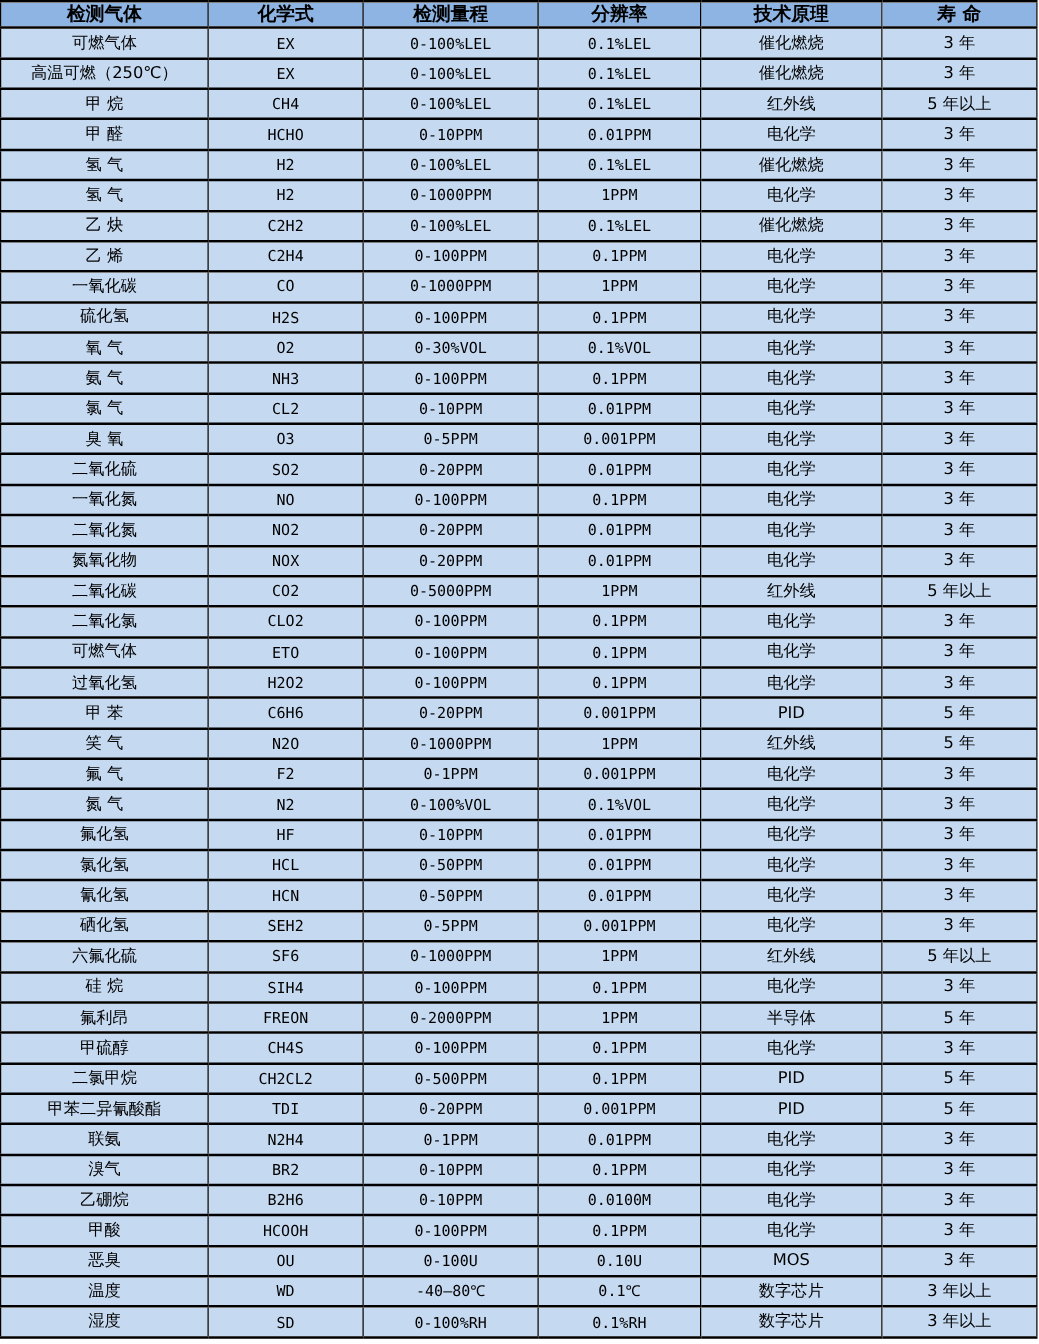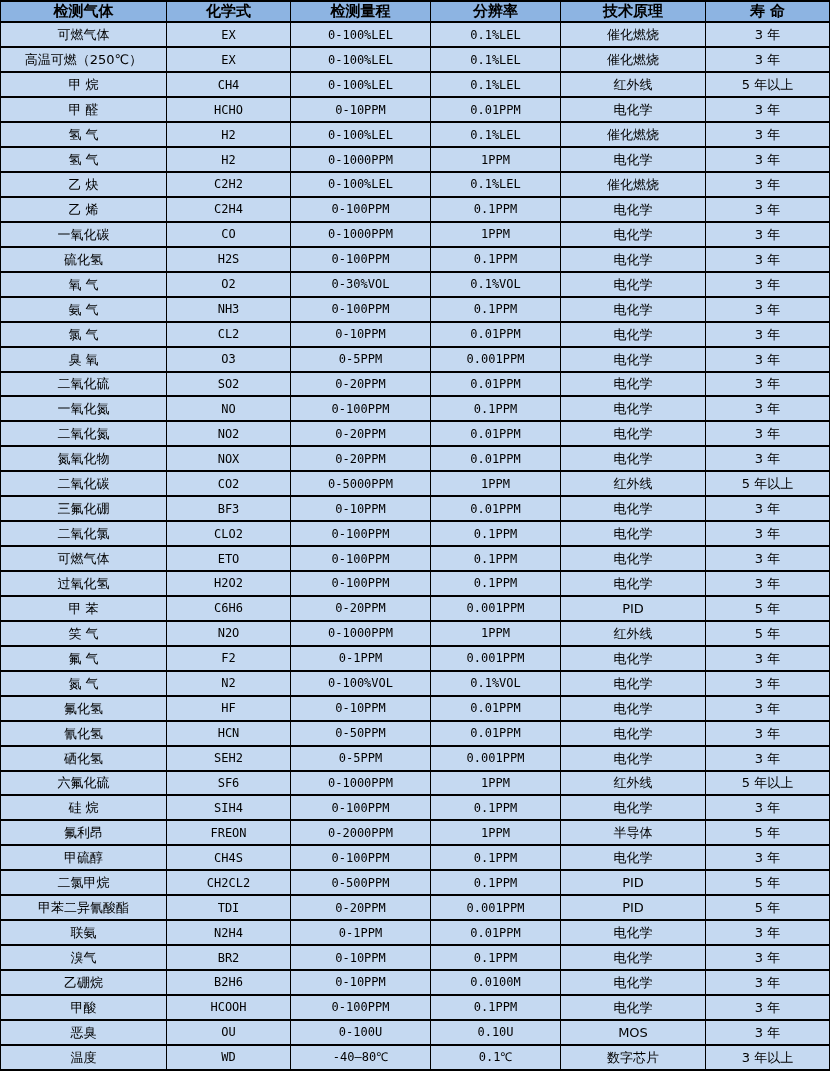--- a/index.html
+++ b/index.html
@@ -228,28 +228,20 @@
       </tr>
       <tr>
         <td class="c0">二氧化碳</td>
         <td class="c1">CO2</td>
         <td class="c2">0-5000PPM</td>
         <td class="c3">1PPM</td>
         <td class="c4">红外线</td>
         <td class="c5">5 年以上</td>
       </tr>
       <tr>
-        <td class="c0">三氟化硼</td>
-        <td class="c1">BF3</td>
-        <td class="c2">0-10PPM</td>
-        <td class="c3">0.01PPM</td>
-        <td class="c4">电化学</td>
-        <td class="c5">3 年</td>
-      </tr>
-      <tr>
         <td class="c0">二氧化氯</td>
         <td class="c1">CLO2</td>
         <td class="c2">0-100PPM</td>
         <td class="c3">0.1PPM</td>
         <td class="c4">电化学</td>
         <td class="c5">3 年</td>
       </tr>
       <tr>
         <td class="c0">可燃气体</td>
         <td class="c1">ETO</td>
@@ -300,20 +292,28 @@
       </tr>
       <tr>
         <td class="c0">氟化氢</td>
         <td class="c1">HF</td>
         <td class="c2">0-10PPM</td>
         <td class="c3">0.01PPM</td>
         <td class="c4">电化学</td>
         <td class="c5">3 年</td>
       </tr>
       <tr>
+        <td class="c0">氯化氢</td>
+        <td class="c1">HCL</td>
+        <td class="c2">0-50PPM</td>
+        <td class="c3">0.01PPM</td>
+        <td class="c4">电化学</td>
+        <td class="c5">3 年</td>
+      </tr>
+      <tr>
         <td class="c0">氰化氢</td>
         <td class="c1">HCN</td>
         <td class="c2">0-50PPM</td>
         <td class="c3">0.01PPM</td>
         <td class="c4">电化学</td>
         <td class="c5">3 年</td>
       </tr>
       <tr>
         <td class="c0">硒化氢</td>
         <td class="c1">SEH2</td>
@@ -411,14 +411,22 @@
         <td class="c5">3 年</td>
       </tr>
       <tr>
         <td class="c0">温度</td>
         <td class="c1">WD</td>
         <td class="c2">-40—80℃</td>
         <td class="c3">0.1℃</td>
         <td class="c4">数字芯片</td>
         <td class="c5">3 年以上</td>
       </tr>
+      <tr>
+        <td class="c0">湿度</td>
+        <td class="c1">SD</td>
+        <td class="c2">0-100%RH</td>
+        <td class="c3">0.1%RH</td>
+        <td class="c4">数字芯片</td>
+        <td class="c5">3 年以上</td>
+      </tr>
     </tbody>
 </table>
 
 </body></html>

